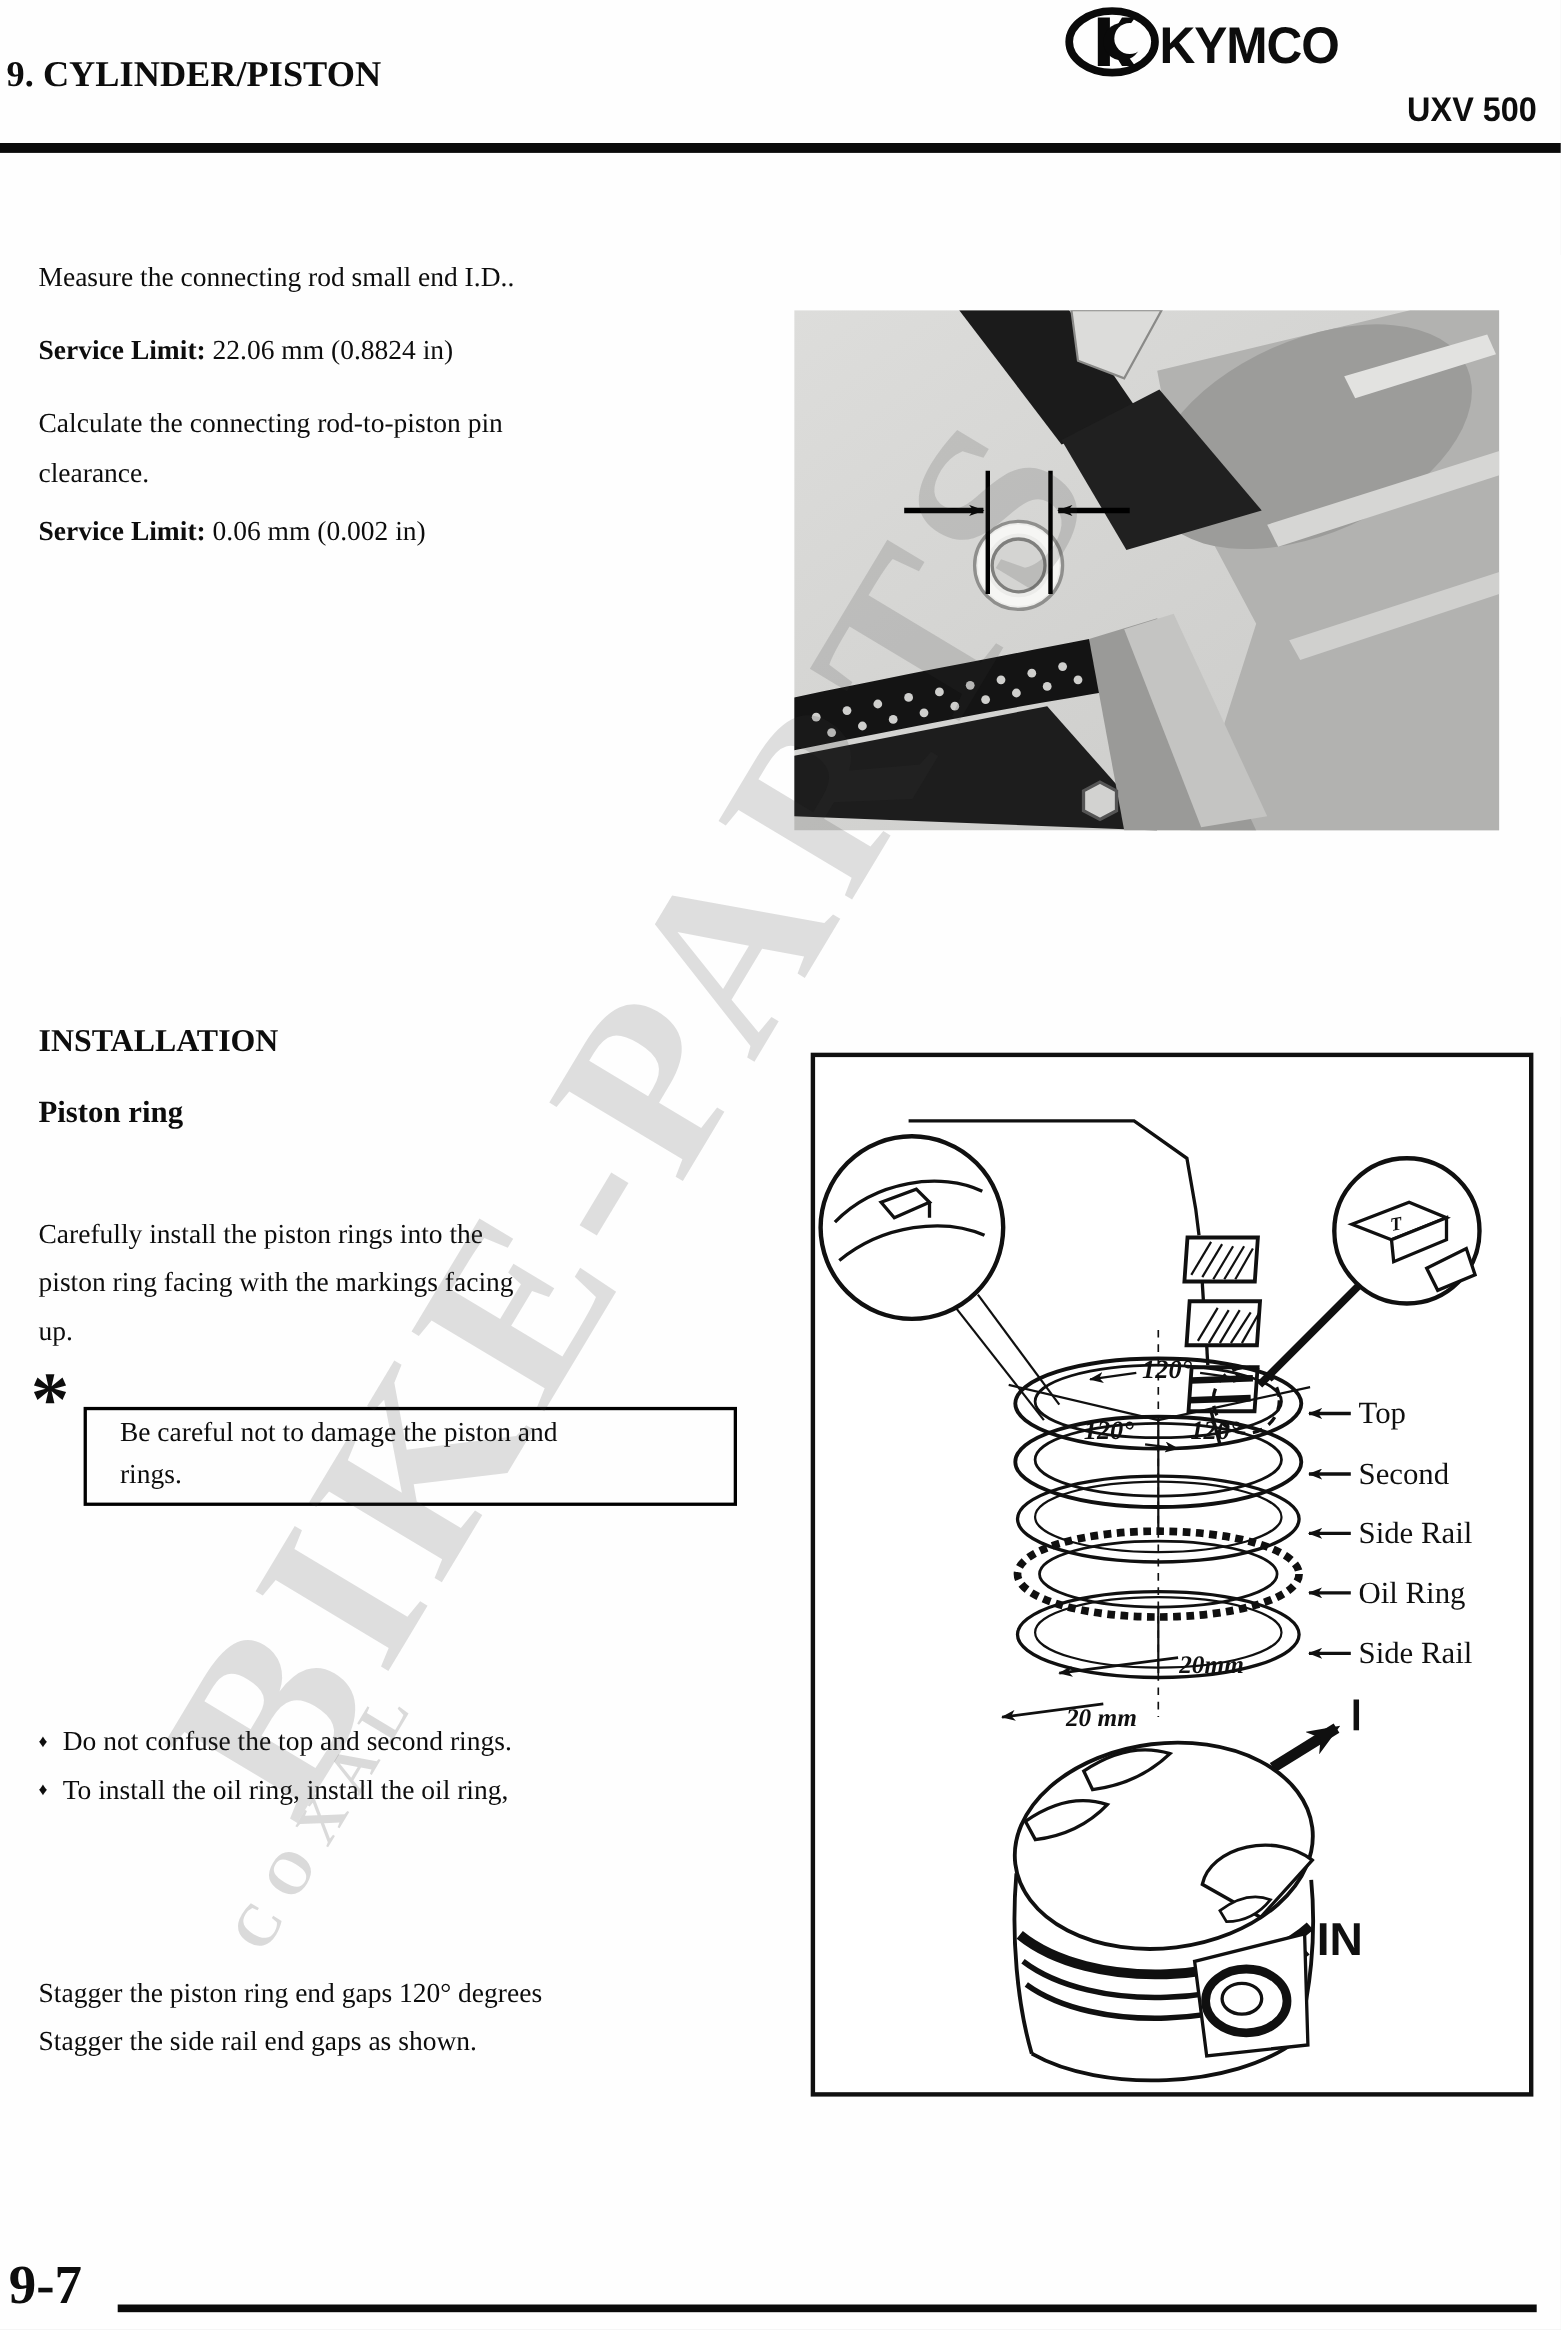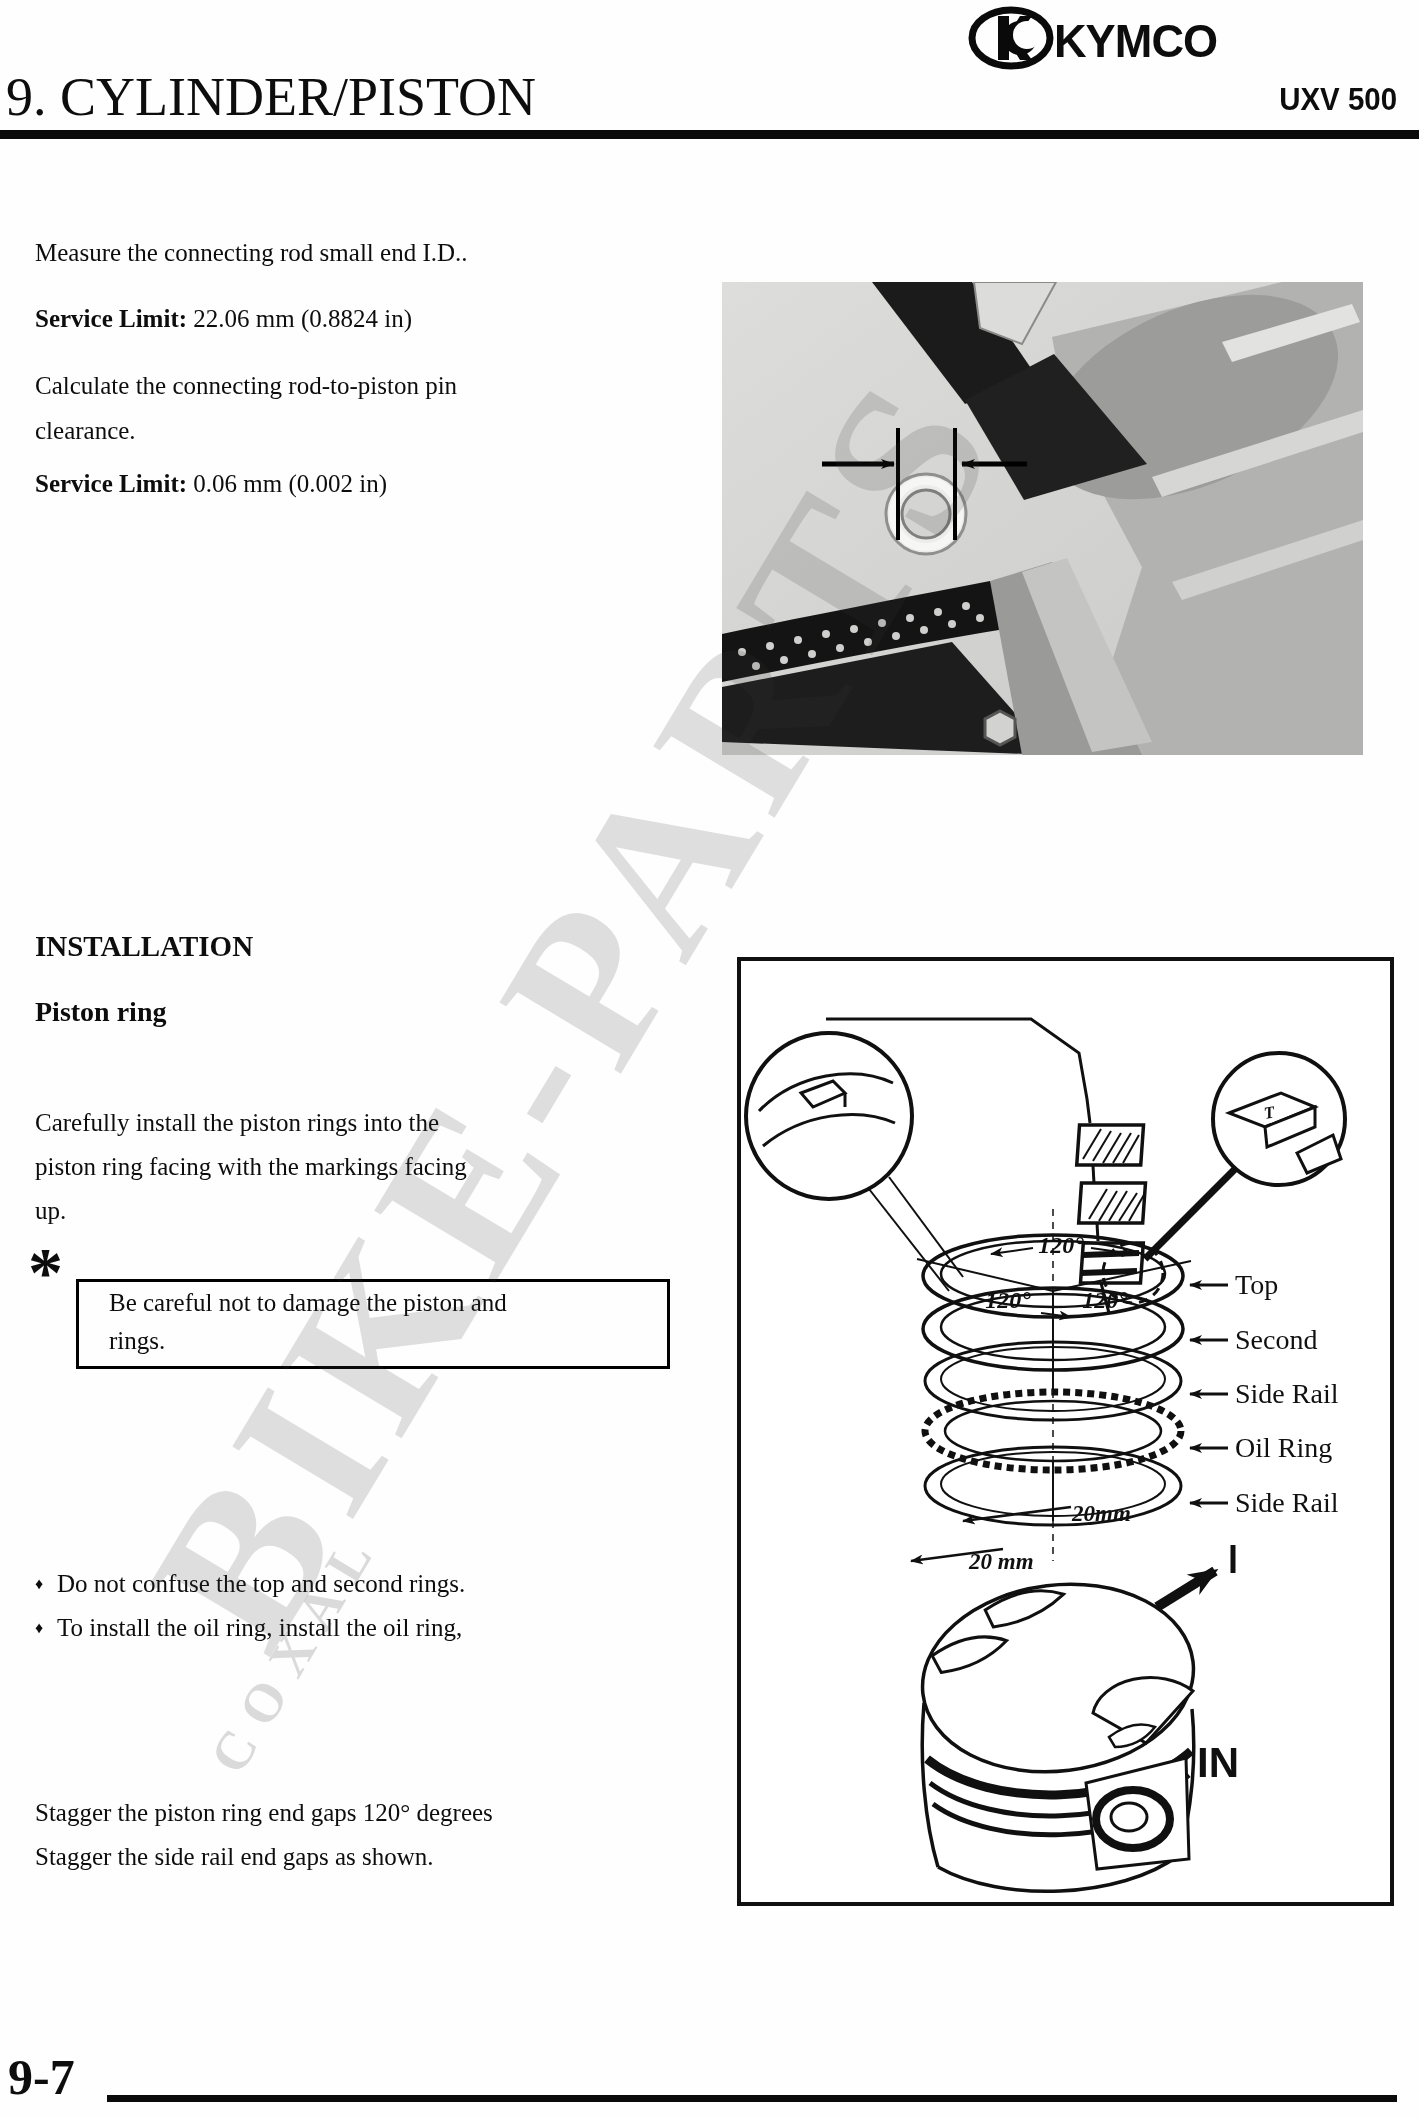--- a/index.html
+++ b/index.html
@@ -1,20 +1,20 @@
 <!DOCTYPE html>
 <html><head>
 <meta charset="utf-8">
 <style>
   html,body{margin:0;padding:0;background:#e8e8e8;}
   #page{position:relative;width:1419px;height:2118px;background:#fefefe;margin:0 auto;
         font-family:"Liberation Serif",serif;color:#0d0d0d;overflow:hidden;}
   .abs{position:absolute;}
   
-  .page-title{left:6px;top:50px;font-size:54px;font-weight:normal;letter-spacing:0px;white-space:nowrap;margin-top:16px;}
+  .page-title{left:6px;top:50px;font-size:33px;font-weight:bold;letter-spacing:0px;white-space:nowrap;}
   .brand{left:968px;top:6px;display:flex;align-items:center;}
   .brand-name{font-family:"Liberation Sans",sans-serif;font-weight:bold;font-size:47px;letter-spacing:-1px;transform:scaleX(0.96);transform-origin:left;}
   .model-name{right:22px;top:82px;font-family:"Liberation Sans",sans-serif;font-weight:bold;font-size:31px;letter-spacing:0px;transform:scaleX(0.95);transform-origin:right;}
   .header-rule{left:0;top:130px;width:1419px;height:9px;background:#0a0a0a;}
   
   .bodytext{font-size:25px;line-height:44px;margin-top:41px;}
   .para1{left:35px;top:190px;}
   .sl1{left:35px;top:256px;text-align:right;}
   .para2{left:35px;top:322px;line-height:45px;}
   .sl2{left:35px;top:421px;}

